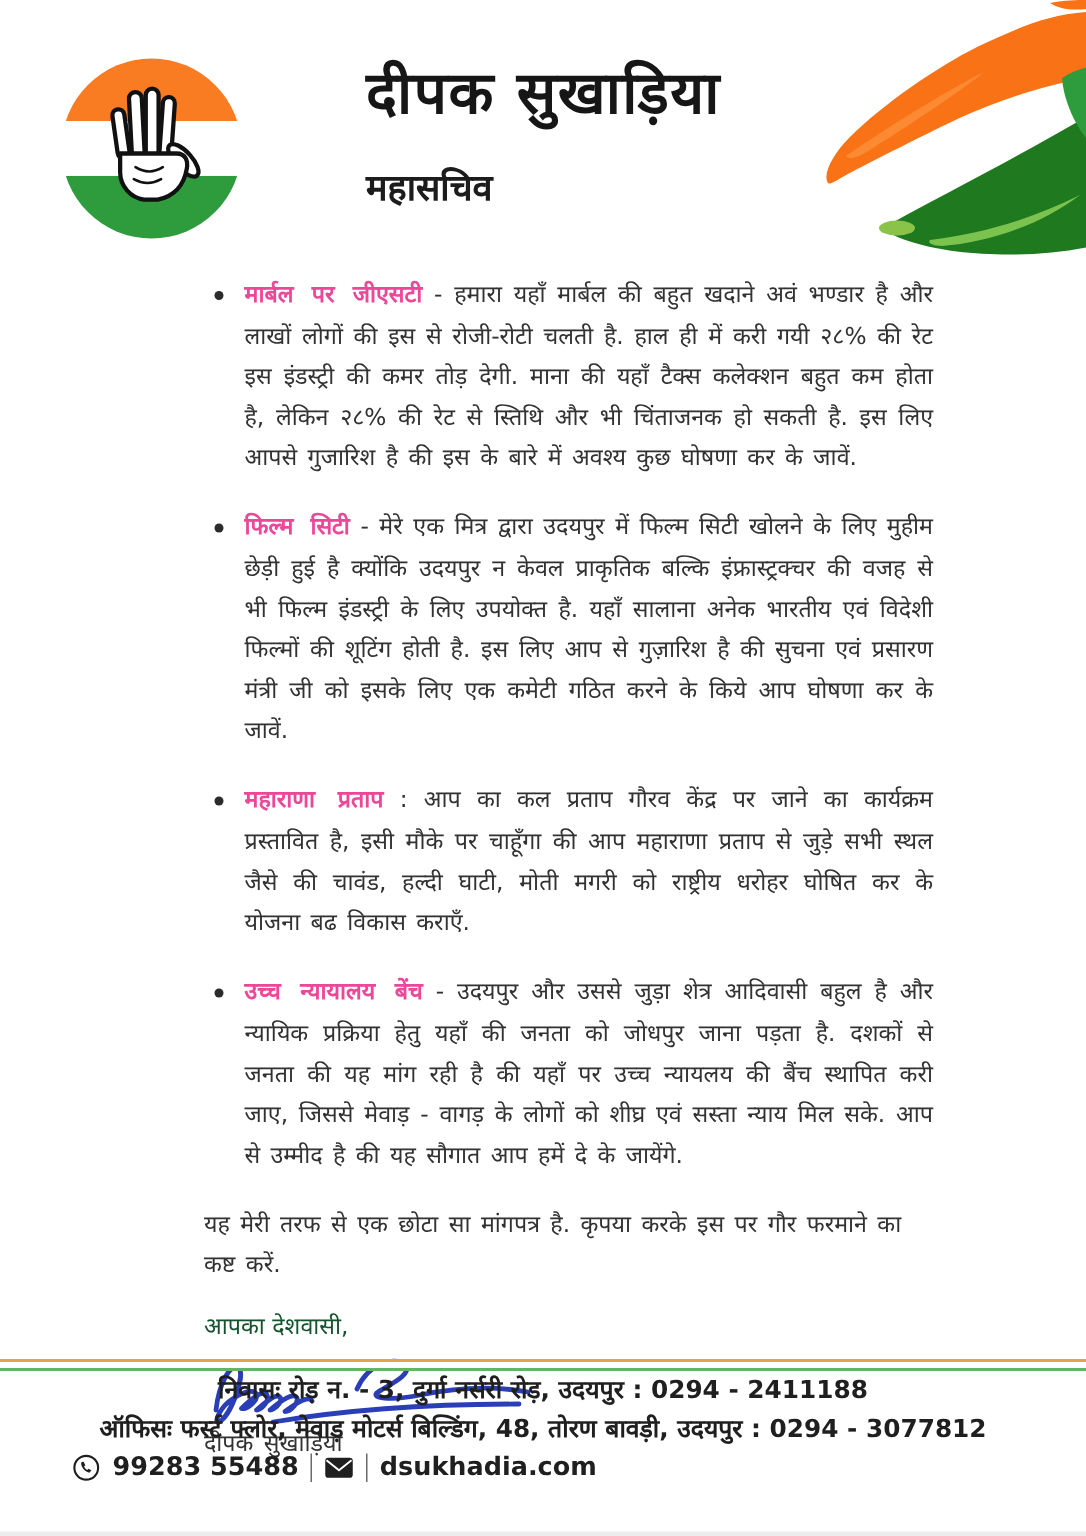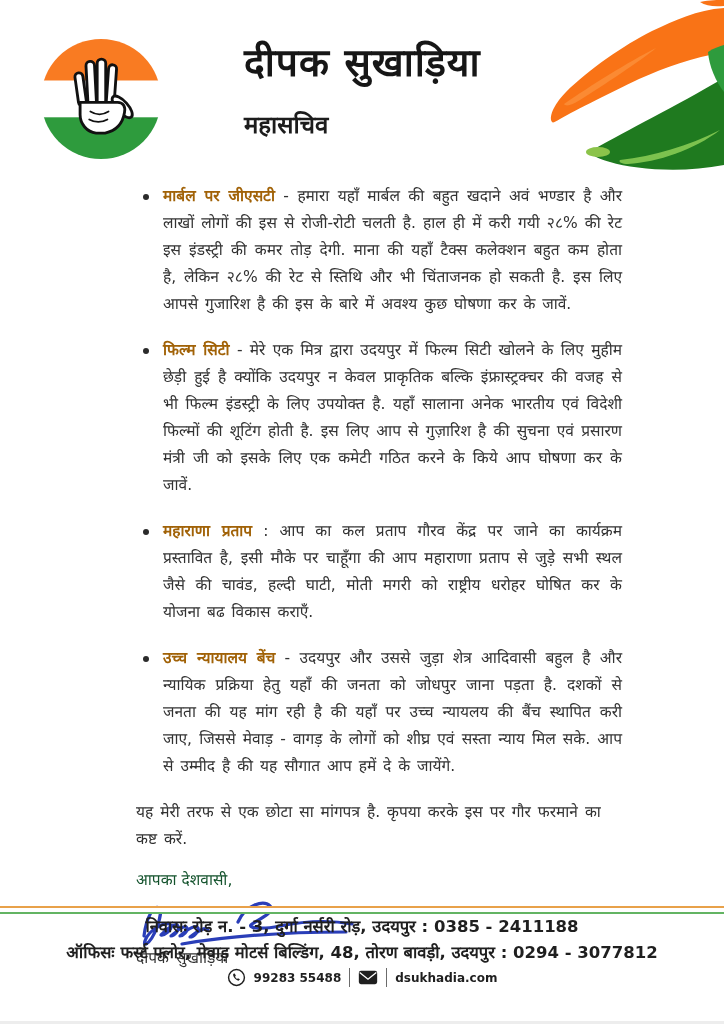--- a/index.html
+++ b/index.html
@@ -19,35 +19,35 @@
   .brush { position:absolute; right:0; top:0; width:200px; height:175px; }
 
   
   .letter-body { position:absolute; top:183px; left:0; right:0; padding:0 102px 0 136px; }
   .bullet-list { list-style:none; }
   .bullet-list li {
     position:relative; padding-left:27px; margin-bottom:19px;
     font-size:15.5px; line-height:27px; text-align:justify; color:#323232; word-spacing:2px;
   }
   .dot { position:absolute; left:7px; top:10.5px; width:6px; height:6px; border-radius:50%; background:#2b2b2b; }
-  .b-head { font-weight:700; color:#a16207; }
+  .b-head { font-weight:700; color:#ec4899;font-family:Liberation Mono, monospace; }
   .closing { font-size:15.5px; line-height:27px; color:#323232; word-spacing:2px; margin-top:16px; }
   .salutation { font-size:15.5px; line-height:27px; color:#14532d; margin-top:14px; }
   .signature { width:230px; height:52px; margin:2px 0 0 -6px; }
   .signatory { font-size:15.5px; color:#323232; margin-top:-2px; word-spacing:2px; }
 
   
   .footer { position:absolute; left:0; right:0; top:906px; text-align:center; }
   .rule-orange { height:2px; background:#E8A14A; }
   .rule-gap { height:4px; background:#fff; }
   .rule-green { height:2px; background:#63B463; }
   .footer-line { font-size:16.5px; font-weight:700; color:#1f1f1f; line-height:26px; }
   .footer-line:first-of-type { margin-top:9px; }
-  .contact-line { display:flex; justify-content:center; align-items:center; gap:8px;
-                  font-size:12px; font-weight:600; color:#1f1f1f; margin-top:2px; }
+  .contact-line { display:flex; justify-content:flex-start; align-items:center; gap:8px;
+                  font-size:17px; font-weight:600; color:#1f1f1f; margin-top:2px;margin-left:48px; }
   .vdiv { width:1px; height:19px; background:#6b6b6b; }
   .cicon { display:inline-flex; }
 
   .scan-edge { position:absolute; bottom:0; left:0; right:0; height:3px; background:#ededed; }
 </style>
 </head>
 <body>
 
 <div class="page">
 
@@ -122,21 +122,21 @@
       </svg>
     </div>
     <p class="signatory">दीपक सुखाड़िया</p>
   </div>
 
   <div class="footer">
     <div class="rule-orange"></div>
     <div class="rule-gap"></div>
     <div class="rule-green"></div>
 
-    <div class="footer-line">निवासः रोड़ न. - 3, दुर्गा नर्सरी रोड़, उदयपुर : 0385 - 2411188</div>
+    <div class="footer-line">निवासः रोड़ न. - 3, दुर्गा नर्सरी रोड़, उदयपुर : 0294 - 2411188</div>
     <div class="footer-line">ऑफिसः फर्स्ट फ्लोर, मेवाड़ मोटर्स बिल्डिंग, 48, तोरण बावड़ी, उदयपुर : 0294 - 3077812</div>
 
     <div class="contact-line">
       <span class="cicon">
         <svg viewBox="0 0 24 24" width="19" height="19">
           <circle cx="12" cy="12" r="10" fill="none" stroke="#1f1f1f" stroke-width="1.8"></circle>
           <path fill="#1f1f1f" d="M8.2,7.2 C7.6,8 7.4,9.4 8.8,11.8 C10.2,14.2 12.4,15.6 14.6,16.2 L16.4,14.2 L13.8,12.8 L12.8,13.8 C11.6,13.2 10.6,12.2 10.2,10.8 L11.2,9.8 L9.8,7 Z"></path>
         </svg>
       </span>
       <span>99283 55488</span>

